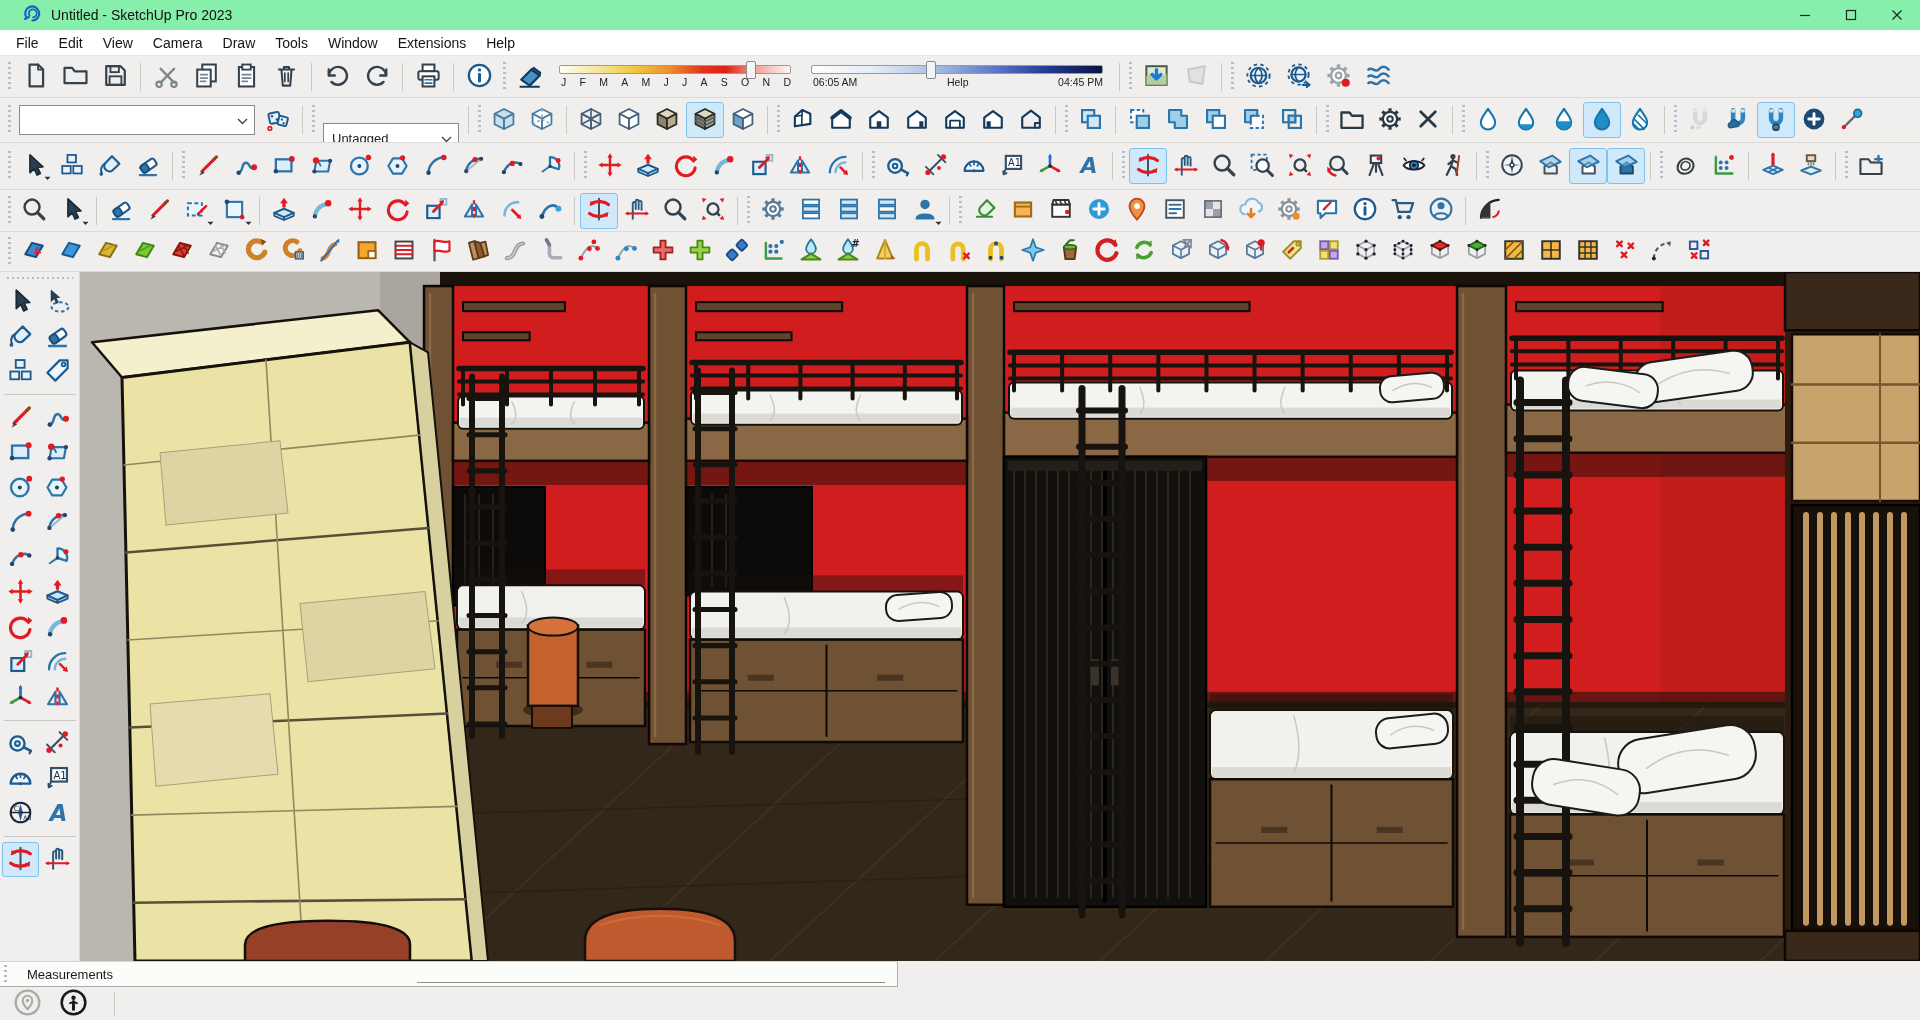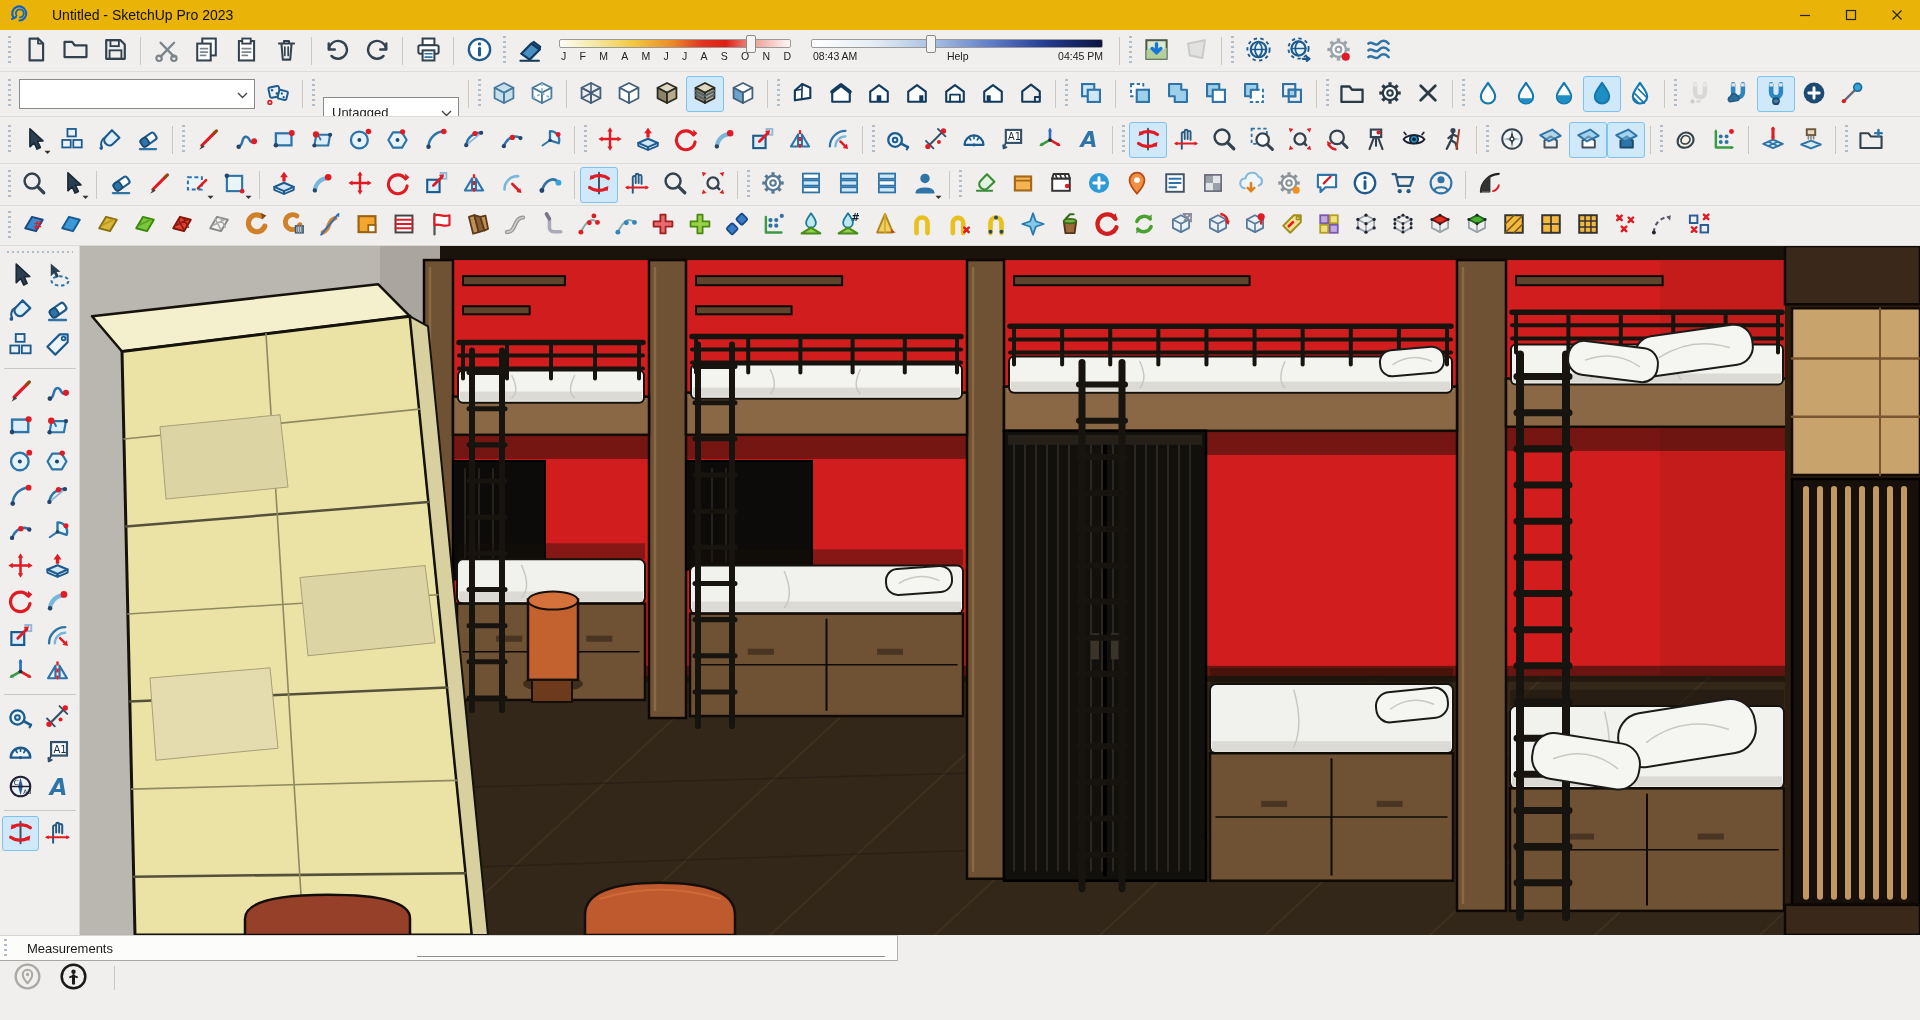--- a/index.html
+++ b/index.html
@@ -1,17 +1,17 @@
 <!DOCTYPE html>
 <html><head>
 <meta charset="utf-8">
 <style>
 *{box-sizing:border-box;margin:0;padding:0}
 body{width:1920px;height:1020px;overflow:hidden;font-family:"Liberation Sans",sans-serif;background:#f0efed}
-.titlebar{height:30px;background:#eab308;display:flex;align-items:center;padding-left:10px;gap:23px}
+.titlebar{height:30px;background:#86efac;display:flex;align-items:center;padding-left:23px;gap:9px}
 .title{font-size:14px;color:#111}
 .wincontrols{margin-left:auto;display:flex;height:100%}
 .winbtn{width:46px;height:100%;display:flex;align-items:center;justify-content:center;background:transparent;border:none}
 .menubar{height:26px;background:#fff;display:flex;align-items:center;padding-left:6px;border-bottom:1px solid #e6e5e3}
 .menuitem{padding:3px 10px;font-size:14px;color:#141414;cursor:default}
 .tb{display:flex;align-items:center;background:#f0efed;border-bottom:1px solid #dcdbd8;padding:0 4px;overflow:hidden;white-space:nowrap}
 #row1{height:42px}#row2{height:45px}#row3{height:47px}#row3b{height:42px}#row4{height:40px}
 .tbtn{border:1px solid transparent;background:transparent;width:38px;height:36px;display:flex;align-items:center;justify-content:center;flex:none;position:relative}
 #row1 .tbtn{width:40px;height:38px}
 #row4 .tbtn{width:37px;height:34px}
@@ -67,20 +67,31 @@
             <rect x="1.5" y="1.5" width="9" height="9" fill="none" stroke="#222" stroke-width="1.2"></rect>
           </svg>
         </button>
       <button class="winbtn">
           <svg width="12" height="12" viewBox="0 0 12 12">
             <path d="M1.5 1.5l9 9M10.5 1.5l-9 9" stroke="#222" stroke-width="1.2"></path>
           </svg>
         </button>
     </div>
   </div>
+  <div class="menubar" id="menubar">
+      <span class="menuitem">File</span>
+      <span class="menuitem">Edit</span>
+      <span class="menuitem">View</span>
+      <span class="menuitem">Camera</span>
+      <span class="menuitem">Draw</span>
+      <span class="menuitem">Tools</span>
+      <span class="menuitem">Window</span>
+      <span class="menuitem">Extensions</span>
+      <span class="menuitem">Help</span>
+    </div>
   <div class="tb" id="row1">
       <div class="handle"></div>
       <button class="tbtn">
         <span><svg width="27" height="27" viewBox="0 0 16 16">
             <path d="M4.5 1.5h5l3 3v10h-8z" stroke="#33424e" stroke-width="1.3" fill="none" stroke-linecap="round" stroke-linejoin="round"></path>
             <path d="M9.5 1.5v3h3" stroke="#33424e" stroke-width="1.1" fill="none" stroke-linecap="round" stroke-linejoin="round"></path>
           </svg></span>
       </button>
       <button class="tbtn">
         <span><svg width="27" height="27" viewBox="0 0 16 16">
@@ -177,21 +188,21 @@
           <span>O</span>
           <span>N</span>
           <span>D</span>
         </div>
       </div>
       <div class="sliderbox">
         <div class="track time-track">
           <div class="thumb" style="left: 41%;"></div>
         </div>
         <div class="slabels" style="width: 294px;">
-          <span>08:43 AM</span>
+          <span>06:05 AM</span>
           <span>Help</span>
           <span>04:45 PM</span>
         </div>
       </div>
       <div class="sep"></div>
       <div class="handle"></div>
       <button class="tbtn">
         <span><svg width="27" height="27" viewBox="0 0 16 16">
             <rect x="2" y="2.5" width="12" height="11" fill="#dcead0" stroke="#4a5a48" stroke-width="1.2"></rect>
             <polygon points="2,8.5 6,6 9,9.5 14,7 14,13.5 2,13.5" fill="#b5cf9a" stroke-linejoin="round"></polygon>

